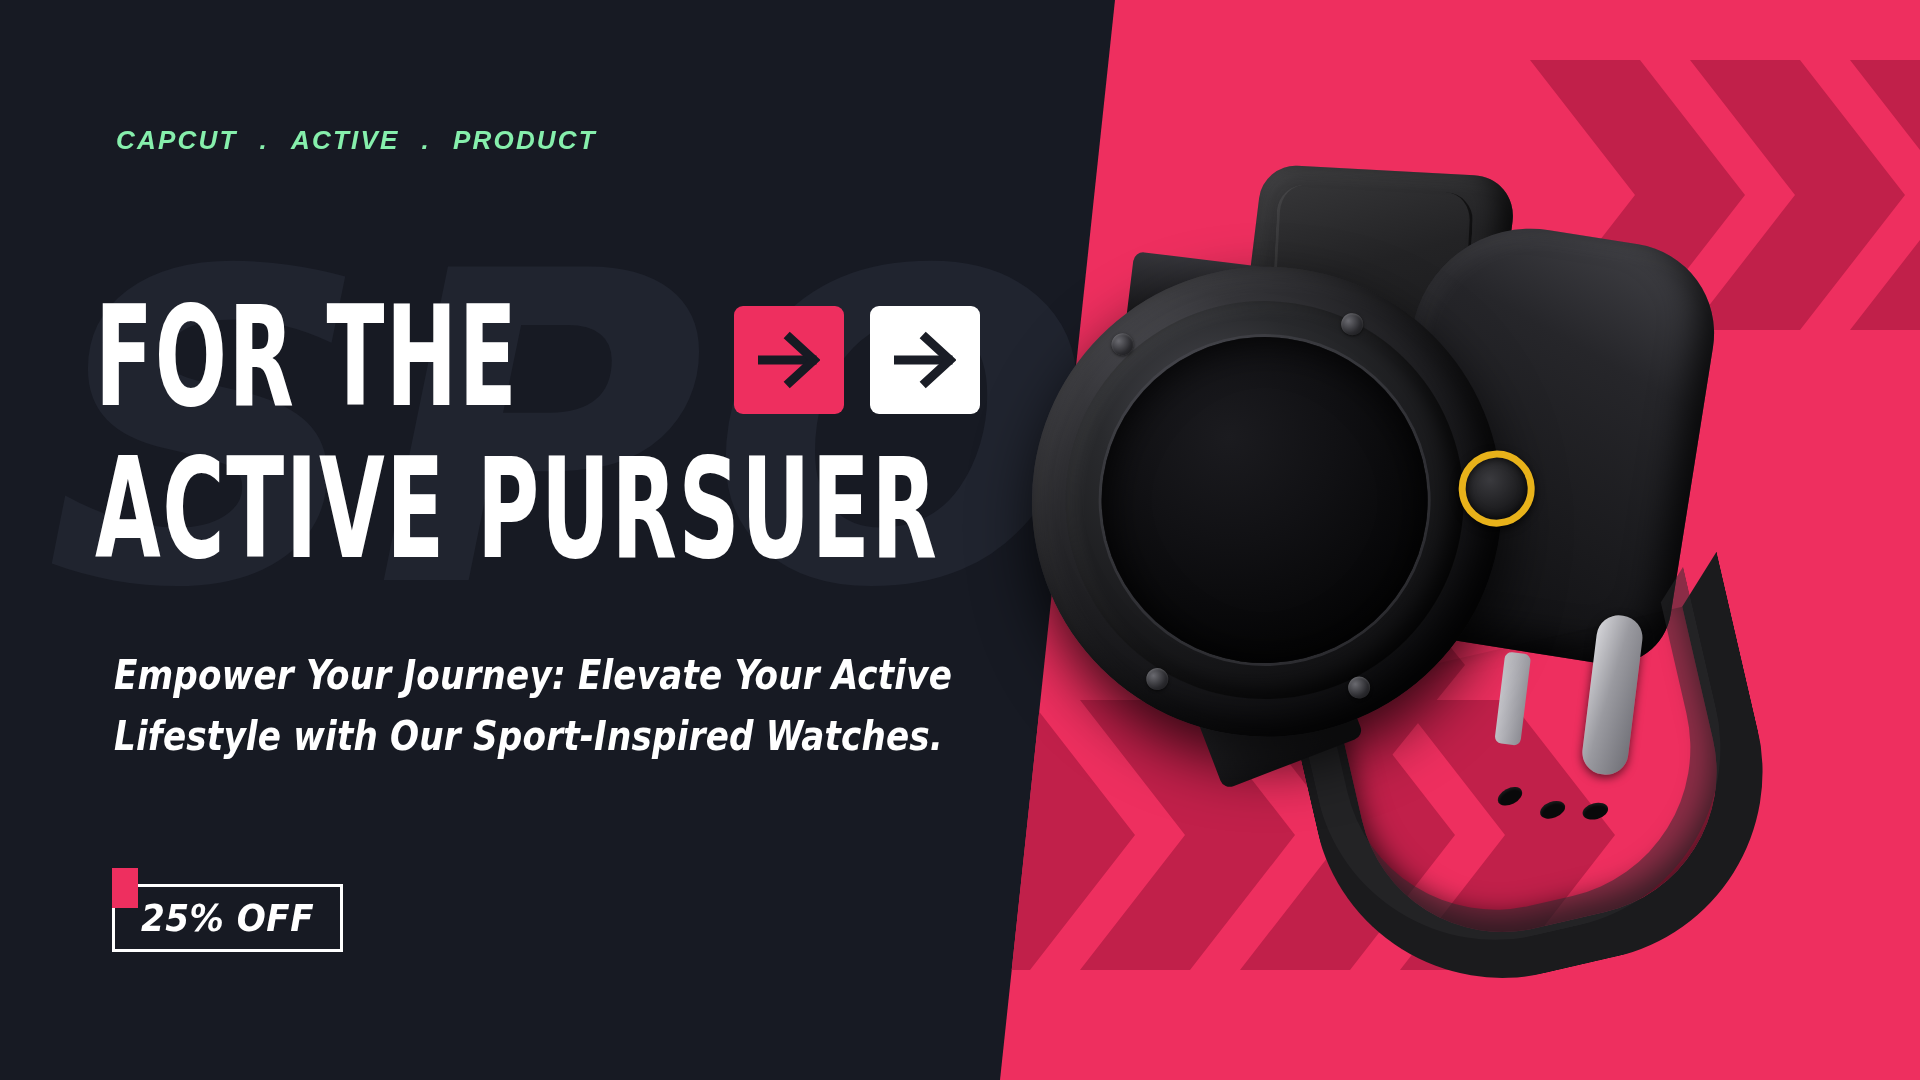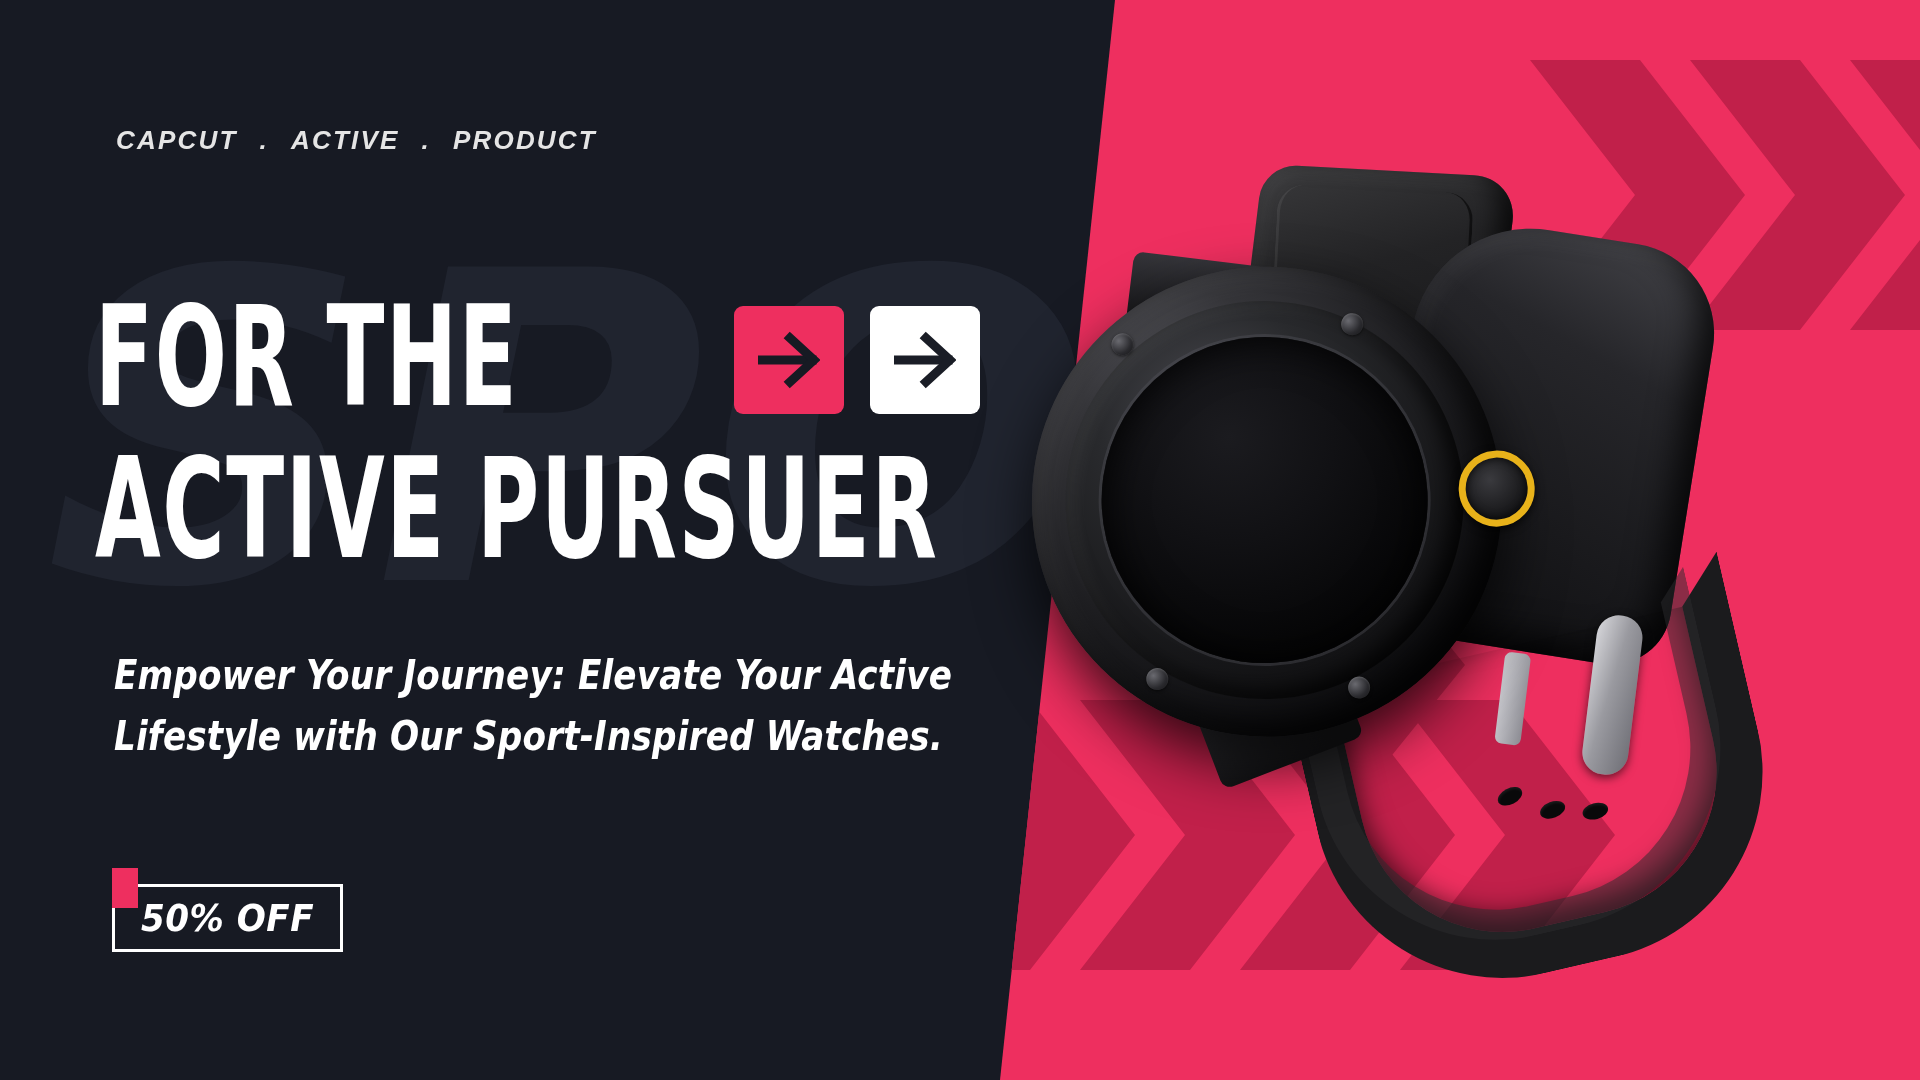--- a/index.html
+++ b/index.html
@@ -31,21 +31,21 @@
     white-space:nowrap;
     user-select:none;
     transform:scaleX(1.05);
   }
 
   
   .nav{
     position:absolute;left:116px;top:125px;
     display:flex;align-items:center;gap:0px;
     font-size:26px;font-weight:700;font-style:italic;
-    letter-spacing:2.2px;color:#e5e5e5;
+    letter-spacing:2.2px;color:#86efac;
     font-family:"Liberation Sans", sans-serif;
   }
   .nav .item{cursor:pointer;}
   .nav .sep{padding:0 22px;font-weight:700;}
 
   
   .headline{
     position:absolute;left:95px;top:300px;width:1000px;
   }
   .hl-row{display:flex;align-items:center;}
@@ -280,21 +280,21 @@
 
   <div class="subtitle">
     <div>Empower Your Journey: Elevate Your Active</div>
     <div>Lifestyle with Our Sport-Inspired Watches.</div>
   </div>
 
   <div class="cta">
     <div class="cta-item">
       <div class="cta-sq"></div>
       <div class="cta-box">
-        <span class="label">50% OFF</span>
+        <span class="label">25% OFF</span>
       </div>
     </div>
   </div>
 
   <div class="watch">
     <div class="strap-top"></div>
     <div class="strap-top-seam"></div>
     <div class="strap-right"></div>
 
     <div class="strap-band"></div>

